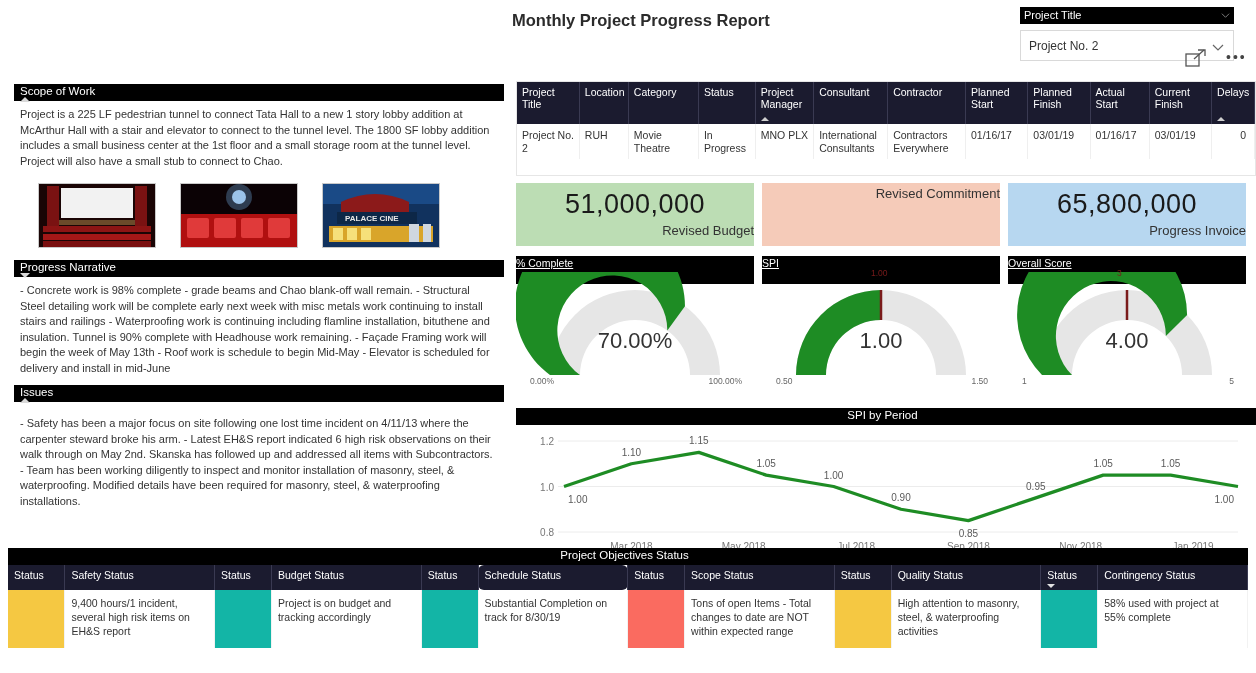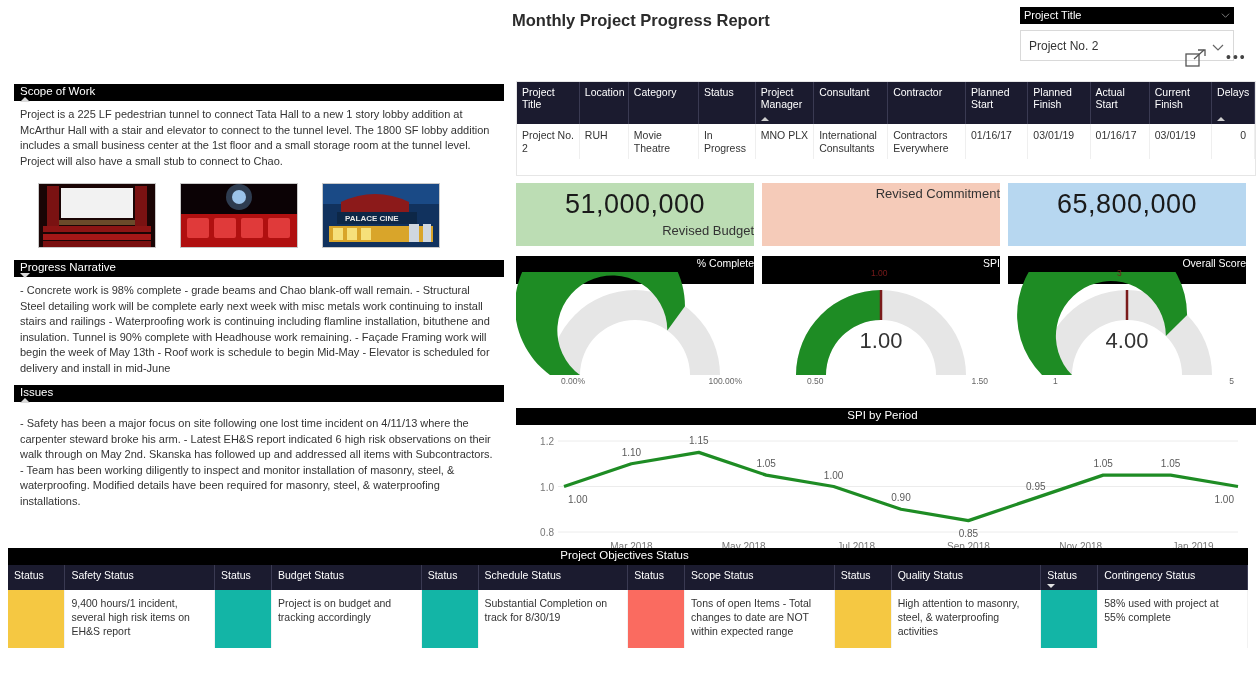--- a/index.html
+++ b/index.html
@@ -68,32 +68,32 @@
 
   
   .kpi { position:absolute; width:238px; height:63px; text-align:center; }
   .kpi .val { font-size:27px; color:#1a1a1a; padding-top:6px; letter-spacing:0.5px; }
   .kpi .lbl { font-size:13px; color:#333; padding-top:3px;text-align:right; }
   #kpi1 { left:516px; top:183px; background:#bcddb4; }
   #kpi2 { left:762px; top:183px; background:#f5cbb9; }
   #kpi3 { left:1008px; top:183px; background:#b7d7f0; }
 
   .gtitle { position:absolute; width:238px; height:28px; background:#000; color:#fff;
-     font-size:10.5px; text-align:right; padding-top:1px; }
+     font-size:10.5px; text-align:left; padding-top:1px;text-decoration:underline; }
   #gt1 { left:516px; top:256px; }
   #gt2 { left:762px; top:256px; }
   #gt3 { left:1008px; top:256px; }
 
   .gauge { position:absolute; width:238px; height:118px; }
   #g1 { left:516px; top:272px; }
   #g2 { left:762px; top:272px; }
   #g3 { left:1008px; top:272px; }
   .gauge .gval { position:absolute; width:100%; text-align:center; top:56px;
      font-size:22px; color:#333; }
-  .gauge .gmin { position:absolute; left:14px; bottom:4px; font-size:8.5px; color:#666;margin-left:31px; }
+  .gauge .gmin { position:absolute; left:14px; bottom:4px; font-size:8.5px; color:#666; }
   .gauge .gmax { position:absolute; right:12px; bottom:4px; font-size:8.5px; color:#666; }
   .gauge .gtarget { position:absolute; top:-2px; width:100%; text-align:center;
      font-size:8.5px; color:#7a1b1b; }
 
   
   #spi-card { left:516px; top:383px; width:740px; height:150px;margin-top:25px; }
   #spi-plot { position:relative; width:740px; height:133px; }
 
   
   #obj-card { left:8px; top:548px; width:1240px; height:118px; }
@@ -242,36 +242,38 @@
 
   <div class="kpi" id="kpi1">
     <div class="val">51,000,000</div>
     <div class="lbl">Revised Budget</div>
   </div>
   <div class="kpi" id="kpi2">
     <div class="lbl">Revised Commitment</div>
   </div>
   <div class="kpi" id="kpi3">
     <div class="val">65,800,000</div>
+    <div class="lbl">Progress Invoice</div>
   </div>
 
   <div class="gtitle" id="gt1">% Complete</div>
   <div class="gtitle" id="gt2">SPI</div>
   <div class="gtitle" id="gt3">Overall Score</div>
 
   <div class="gauge" id="g1">
     <svg width="238" height="118" viewBox="0 0 238 118">
       <g id="g1arcs">
           <path d="M 34 102.99999999999999 A 85 85 0 1 1 204 103
           L 174 103 A 55 55 0 1 0 64 103 Z" fill="#e6e6e6"></path>
           <path d="M 34 102.99999999999999 A 85 85 0 1 1 168.9617464448602 34.23355547812946
           L 151.32818887608602 58.50406530937789 A 55 55 0 1 0 64 103 Z" fill="#1e8c24"></path>
         </g>
     </svg>
     <div class="gtarget"></div>
+    <div class="gval">70.00%</div>
     <div class="gmin">0.00%</div>
     <div class="gmax">100.00%</div>
   </div>
   <div class="gauge" id="g2">
     <svg width="238" height="118" viewBox="0 0 238 118">
       <g id="g2arcs">
           <path d="M 34 102.99999999999999 A 85 85 0 1 1 204 103
           L 174 103 A 55 55 0 1 0 64 103 Z" fill="#e6e6e6"></path>
           <path d="M 34 102.99999999999999 A 85 85 0 0 1 119 18
           L 119 48 A 55 55 0 0 0 64 103 Z" fill="#1e8c24"></path>
@@ -349,21 +351,21 @@
       <span>Project Objectives Status</span>
     </div>
     <table class="obj">
       <thead>
           <tr id="obj-head">
             <th style="width: 4.6%;"><span>Status</span></th>
             <th style="width: 12.1%;"><span>Safety Status</span></th>
             <th style="width: 4.6%;"><span>Status</span></th>
             <th style="width: 12.1%;"><span>Budget Status</span></th>
             <th style="width: 4.6%;"><span>Status</span></th>
-            <th style="width: 12.1%;"><span>Schedule Status</span></th>
+            <th style="width: 12.1%; border-radius: 6px;"><span>Schedule Status</span></th>
             <th style="width: 4.6%;"><span>Status</span></th>
             <th style="width: 12.1%;"><span>Scope Status</span></th>
             <th style="width: 4.6%;"><span>Status</span></th>
             <th style="width: 12.1%;"><span>Quality Status</span></th>
             <th style="width: 4.6%;"><span>Status</span><span class="sa down"></span></th>
             <th style="width: 12.1%;"><span>Contingency Status</span></th>
           </tr>
         </thead>
       <tbody>
           <tr id="obj-row">

